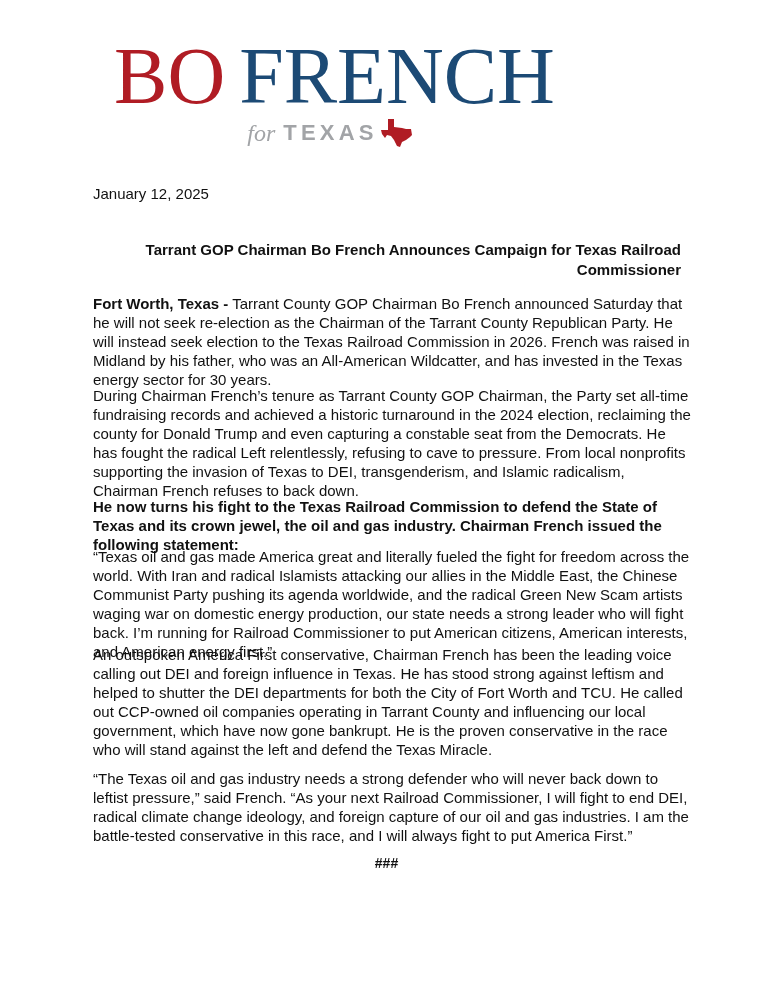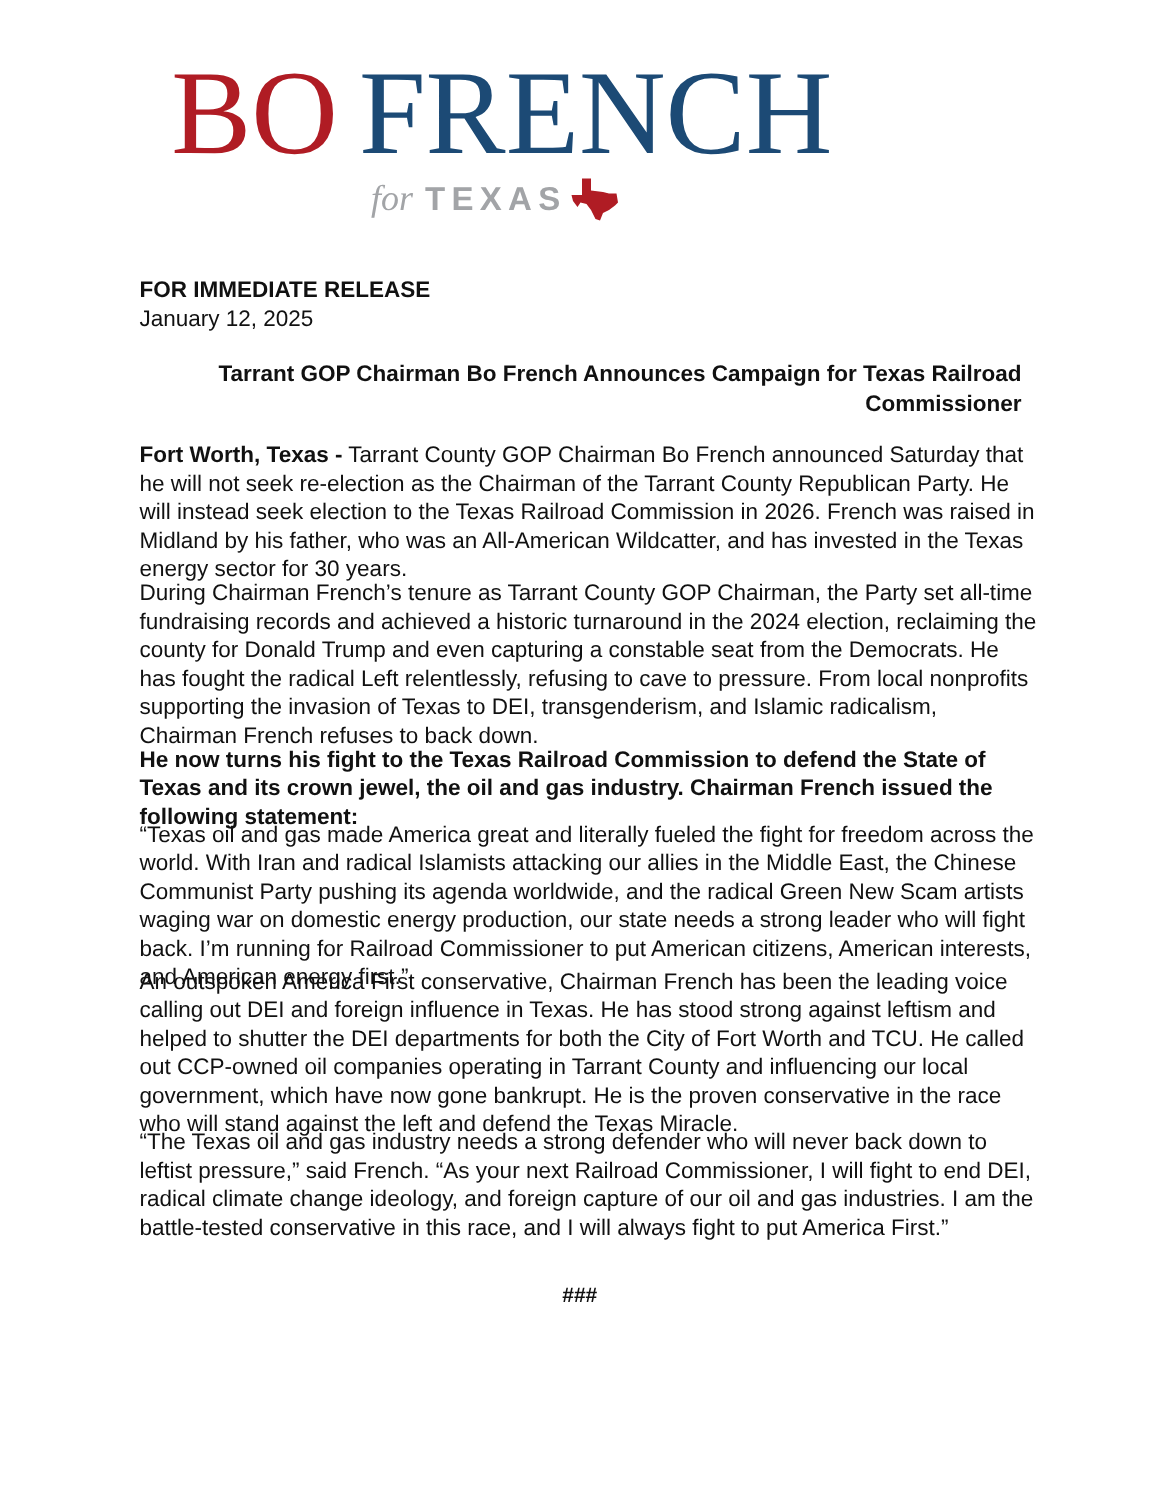--- a/index.html
+++ b/index.html
@@ -43,21 +43,20 @@
   <div class="logo-sub">
     <span class="logo-for">for</span>
     <span class="logo-texas">TEXAS</span>
     <svg class="texas-shape" viewBox="0 0 34 30">
       <path d="M8 1 L14 1 L14 9 L22 10 L26 11 L31 11 L32 17 L30 19 L26 22 L22 24 L20 29 L17 28 L14 22 L11 18 L7 17 L5 20 L2 16 L1 12 L8 12 Z" fill="#b01c24"></path>
     </svg>
   </div>
 </div>
 
 <div class="release-row">
-  <span class="release-label">FOR IMMEDIATE RELEASE</span>
   <span class="date">January 12, 2025</span>
 </div>
 
 <div class="headline">Tarrant GOP Chairman Bo French Announces Campaign for Texas Railroad Commissioner</div>
 
 <div class="body-text" style="top:294px;">
   <p><span class="bold-lead">Fort Worth, Texas -</span><span> Tarrant County GOP Chairman Bo French announced Saturday that he will not seek re-election as the Chairman of the Tarrant County Republican Party. He will instead seek election to the Texas Railroad Commission in 2026. French was raised in Midland by his father, who was an All-American Wildcatter, and has invested in the Texas energy sector for 30 years.</span></p>
 </div>
 
 <div class="body-text" style="top:386px;">
@@ -69,17 +68,17 @@
 </div>
 
 <div class="body-text" style="top:547px;">
   <p>“Texas oil and gas made America great and literally fueled the fight for freedom across the world. With Iran and radical Islamists attacking our allies in the Middle East, the Chinese Communist Party pushing its agenda worldwide, and the radical Green New Scam artists waging war on domestic energy production, our state needs a strong leader who will fight back. I’m running for Railroad Commissioner to put American citizens, American interests, and American energy first.”</p>
 </div>
 
 <div class="body-text" style="top:645px;">
   <p>An outspoken America First conservative, Chairman French has been the leading voice calling out DEI and foreign influence in Texas. He has stood strong against leftism and helped to shutter the DEI departments for both the City of Fort Worth and TCU. He called out CCP-owned oil companies operating in Tarrant County and influencing our local government, which have now gone bankrupt. He is the proven conservative in the race who will stand against the left and defend the Texas Miracle.</p>
 </div>
 
-<div class="body-text" style="top:752px;">
+<div class="body-text" style="top:769px;">
   <p>“The Texas oil and gas industry needs a strong defender who will never back down to leftist pressure,” said French. “As your next Railroad Commissioner, I will fight to end DEI, radical climate change ideology, and foreign capture of our oil and gas industries. I am the battle-tested conservative in this race, and I will always fight to put America First.”</p>
 </div>
 
 <div class="end-mark">###</div>
 
 </body></html>

